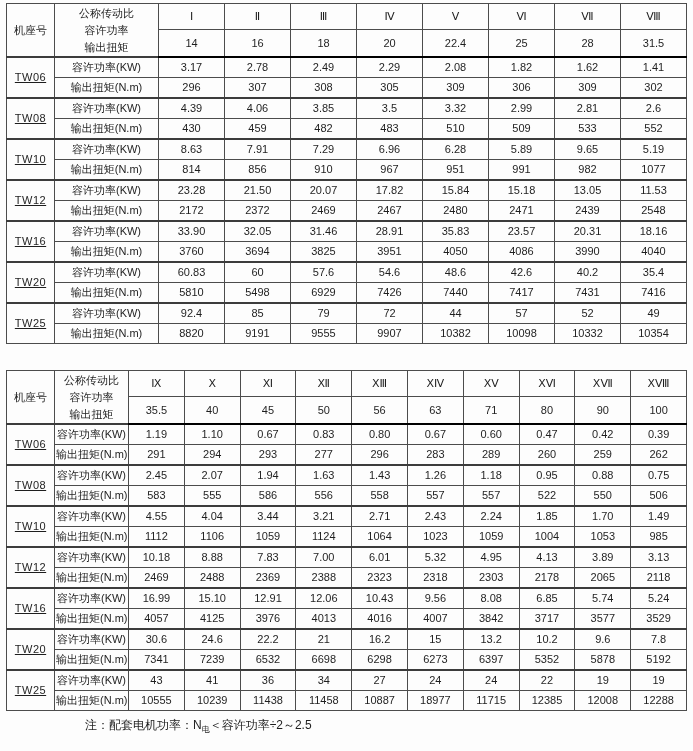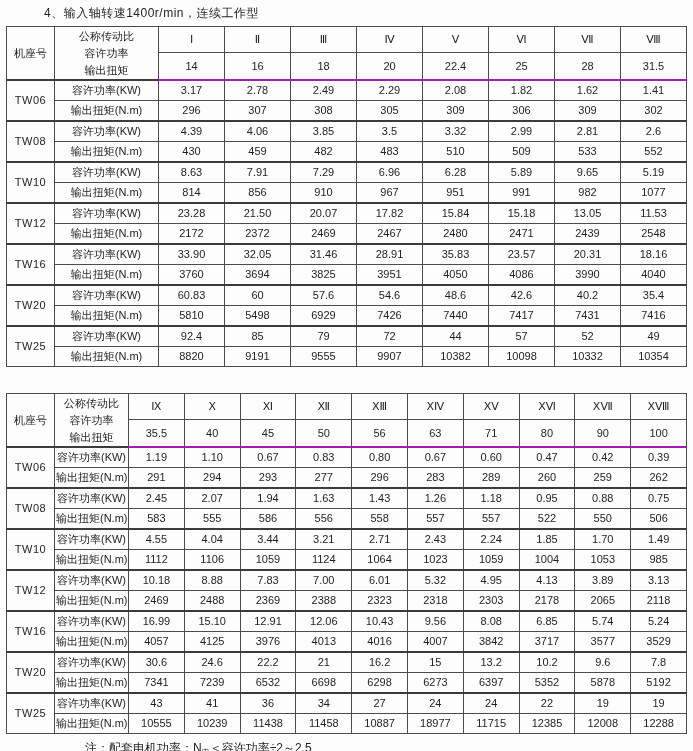--- a/index.html
+++ b/index.html
@@ -34,40 +34,39 @@
     vertical-align: middle;
     font-weight: normal;
     font-size: 11px;
     padding: 0 1px;
     height: 19px;
     line-height: 1.15;
     overflow: hidden;
     white-space: nowrap;
   }
   table.spec-table tr.hrow1 th { height: 25px; }
-  table.spec-table tr.hrow2 th { height: 26px; border-bottom: 2px solid #a21caf; }
+  table.spec-table tr.hrow2 th { height: 26px; border-bottom: 2px solid #000000; }
   table.spec-table th.label-h div { line-height: 17px; }
   table.spec-table tr.grp-a td { border-top: 2px solid #3c3c3c; }
-  table.spec-table td.frame-cell { letter-spacing: 0.5px; }
+  table.spec-table td.frame-cell { letter-spacing: 0.5px; text-decoration: underline; }
   .table-gap { height: 26px; }
   .footnote {
     font-size: 12px;
     margin: 6px 0 0 85px;
     white-space: nowrap;
   }
   .footnote sub {
     font-size: 8px;
     line-height: 0;
   }
 </style>
 </head>
 <body>
 
 <div class="page">
-  <div class="title">4、输入轴转速1400r/min，连续工作型</div>
 
   <table class="spec-table" id="spec-table-0">
       <colgroup>
         <col style="width:48px">
         <col style="width:104px">
         <col>
         <col>
         <col>
         <col>
         <col>

